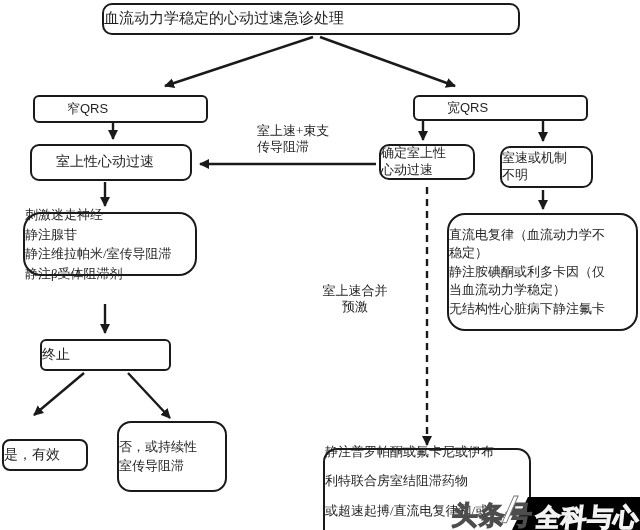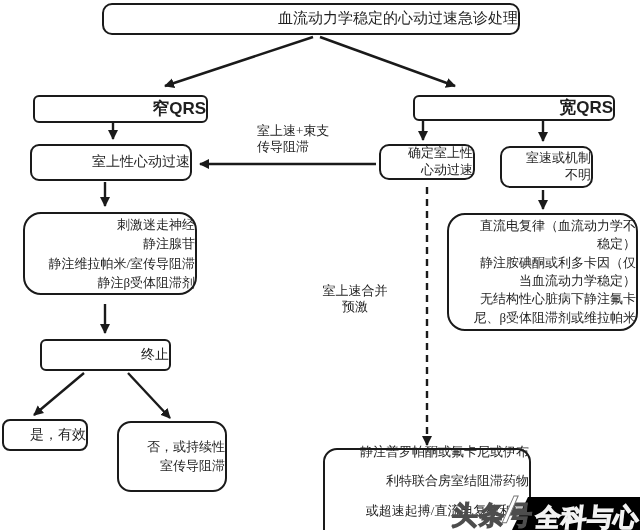--- a/index.html
+++ b/index.html
@@ -8,25 +8,25 @@
     width:640px;height:530px;
     background:#ffffff;
     font-family:"Liberation Serif","DejaVu Serif",serif;
     color:#1f1f1f;
     overflow:hidden;
   }
   #arrows{position:absolute;left:0;top:0;width:640px;height:530px;pointer-events:none;}
   .node{
     position:absolute;box-sizing:border-box;
     border:2px solid #1a1a1a;border-radius:8px;background:#fff;
-    display:flex;flex-direction:column;align-items:flex-end;justify-content:center;
+    display:flex;flex-direction:column;align-items:flex-start;justify-content:center;
     text-align:center;font-size:13px;line-height:1.3;z-index:2;
   }
   .node span{display:block;}
-  .qrs{font-weight:bold;font-family:"Liberation Sans","DejaVu Sans",sans-serif;font-size:17px;}
+  .qrs{font-weight:normal;font-family:"Liberation Sans","DejaVu Sans",sans-serif;font-size:13px;padding-left:32px;}
   .lbl{
     position:absolute;font-size:13px;line-height:1.25;z-index:2;
   }
   
   .wm-black{
     position:absolute;right:0;bottom:0;width:128px;height:33px;background:#000;
     clip-path:polygon(16px 0,100% 0,100% 100%,0 100%);z-index:4;
   }
   .wm-toutiao{
     position:absolute;left:452px;top:498px;z-index:5;
@@ -75,59 +75,58 @@
   </svg>
 
   <div class="node" style="left:102px;top:3px;width:418px;height:32px;border-radius:10px;font-size:15px;">
     <span>血流动力学稳定的心动过速急诊处理</span>
   </div>
 
   <div class="node qrs" style="left:33px;top:95px;width:175px;height:28px;border-radius:6px;">
     <span>窄QRS</span>
   </div>
 
-  <div class="node qrs" style="left:413px;top:95px;width:202px;height:26px;border-radius:6px;">
+  <div class="node qrs" style="left:413px;top:95px;width:175px;height:26px;border-radius:6px;">
     <span>宽QRS</span>
   </div>
 
   <div class="node" style="left:30px;top:144px;width:162px;height:37px;border-radius:9px;font-size:14px;padding-left:24px;">
     <span>室上性心动过速</span>
   </div>
 
   <div class="node" style="left:379px;top:144px;width:96px;height:36px;border-radius:10px;">
     <span>确定室上性</span>
     <span>心动过速</span>
   </div>
 
   <div class="node" style="left:500px;top:146px;width:93px;height:42px;border-radius:10px;">
     <span>室速或机制</span>
     <span>不明</span>
   </div>
 
-  <div class="node" style="left:23px;top:212px;width:174px;height:83px;border-radius:18px;line-height:1.5;">
+  <div class="node" style="left:23px;top:212px;width:174px;height:64px;border-radius:18px;line-height:1.5;">
     <span>刺激迷走神经</span>
     <span>静注腺苷</span>
     <span>静注维拉帕米/室传导阻滞</span>
     <span>静注β受体阻滞剂</span>
   </div>
 
   <div class="node" style="left:447px;top:213px;width:191px;height:118px;border-radius:18px;line-height:1.42;">
     <span>直流电复律（血流动力学不</span>
     <span>稳定）</span>
     <span>静注胺碘酮或利多卡因（仅</span>
     <span>当血流动力学稳定）</span>
     <span>无结构性心脏病下静注氟卡</span>
-    <span>尼、β受体阻滞剂或维拉帕米</span>
   </div>
 
   <div class="node" style="left:40px;top:339px;width:131px;height:32px;border-radius:6px;font-size:14px;">
     <span>终止</span>
   </div>
 
-  <div class="node" style="left:2px;top:419px;width:86px;height:32px;border-radius:8px;font-size:14px;">
+  <div class="node" style="left:2px;top:439px;width:86px;height:32px;border-radius:8px;font-size:14px;">
     <span>是，有效</span>
   </div>
 
   <div class="node" style="left:117px;top:421px;width:110px;height:71px;border-radius:14px;line-height:1.45;">
     <span>否，或持续性</span>
     <span>室传导阻滞</span>
   </div>
 
   <div class="node" style="left:323px;top:448px;width:208px;height:96px;border-radius:14px;line-height:1.42;gap:11px;">
     <span>静注普罗帕酮或氟卡尼或伊布</span>

